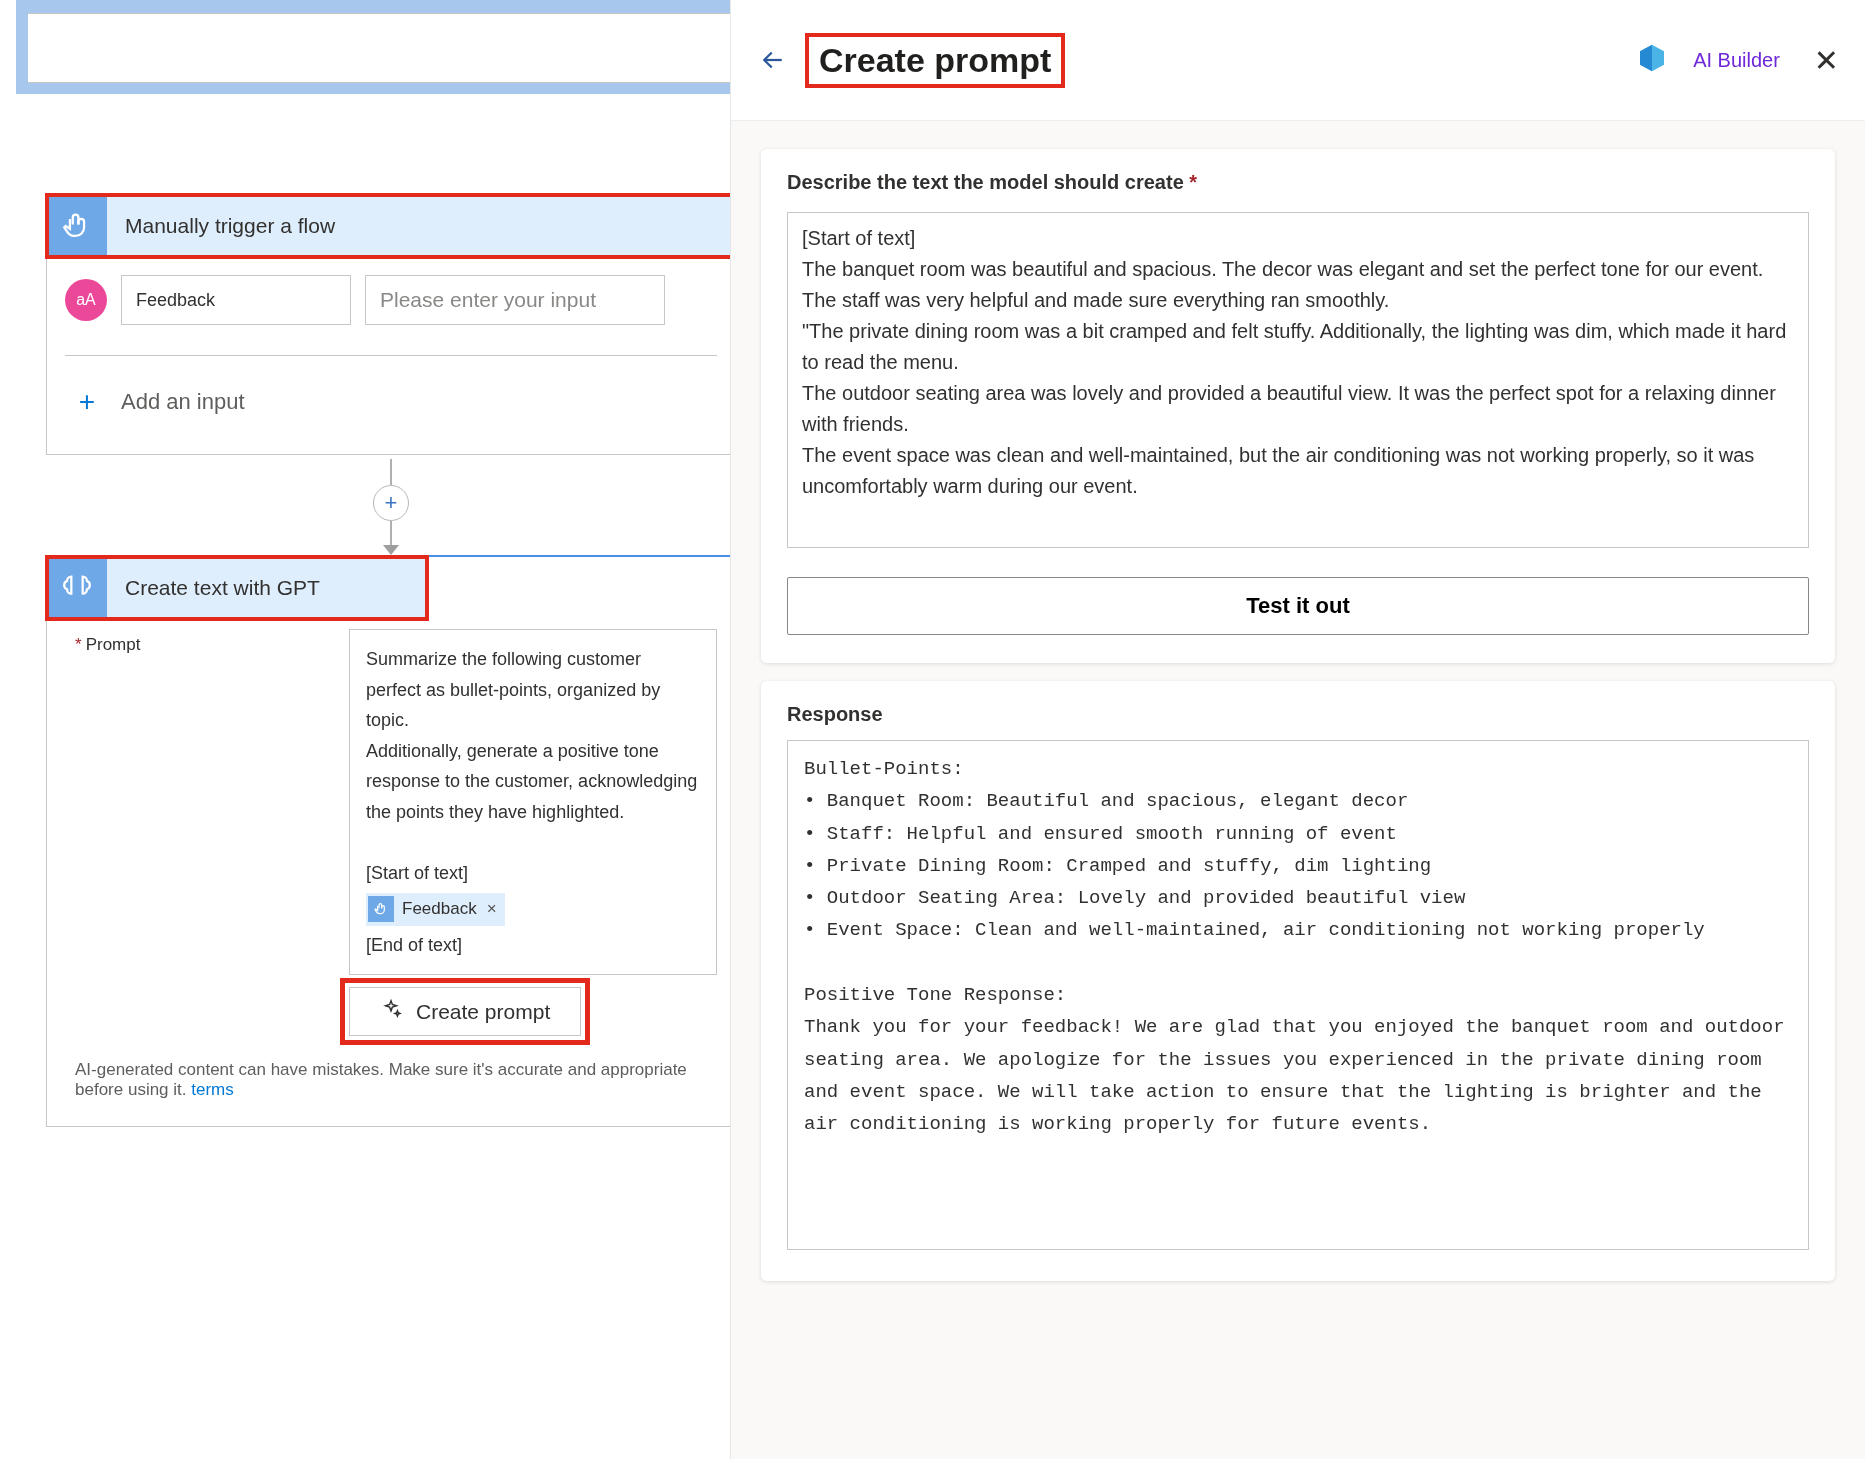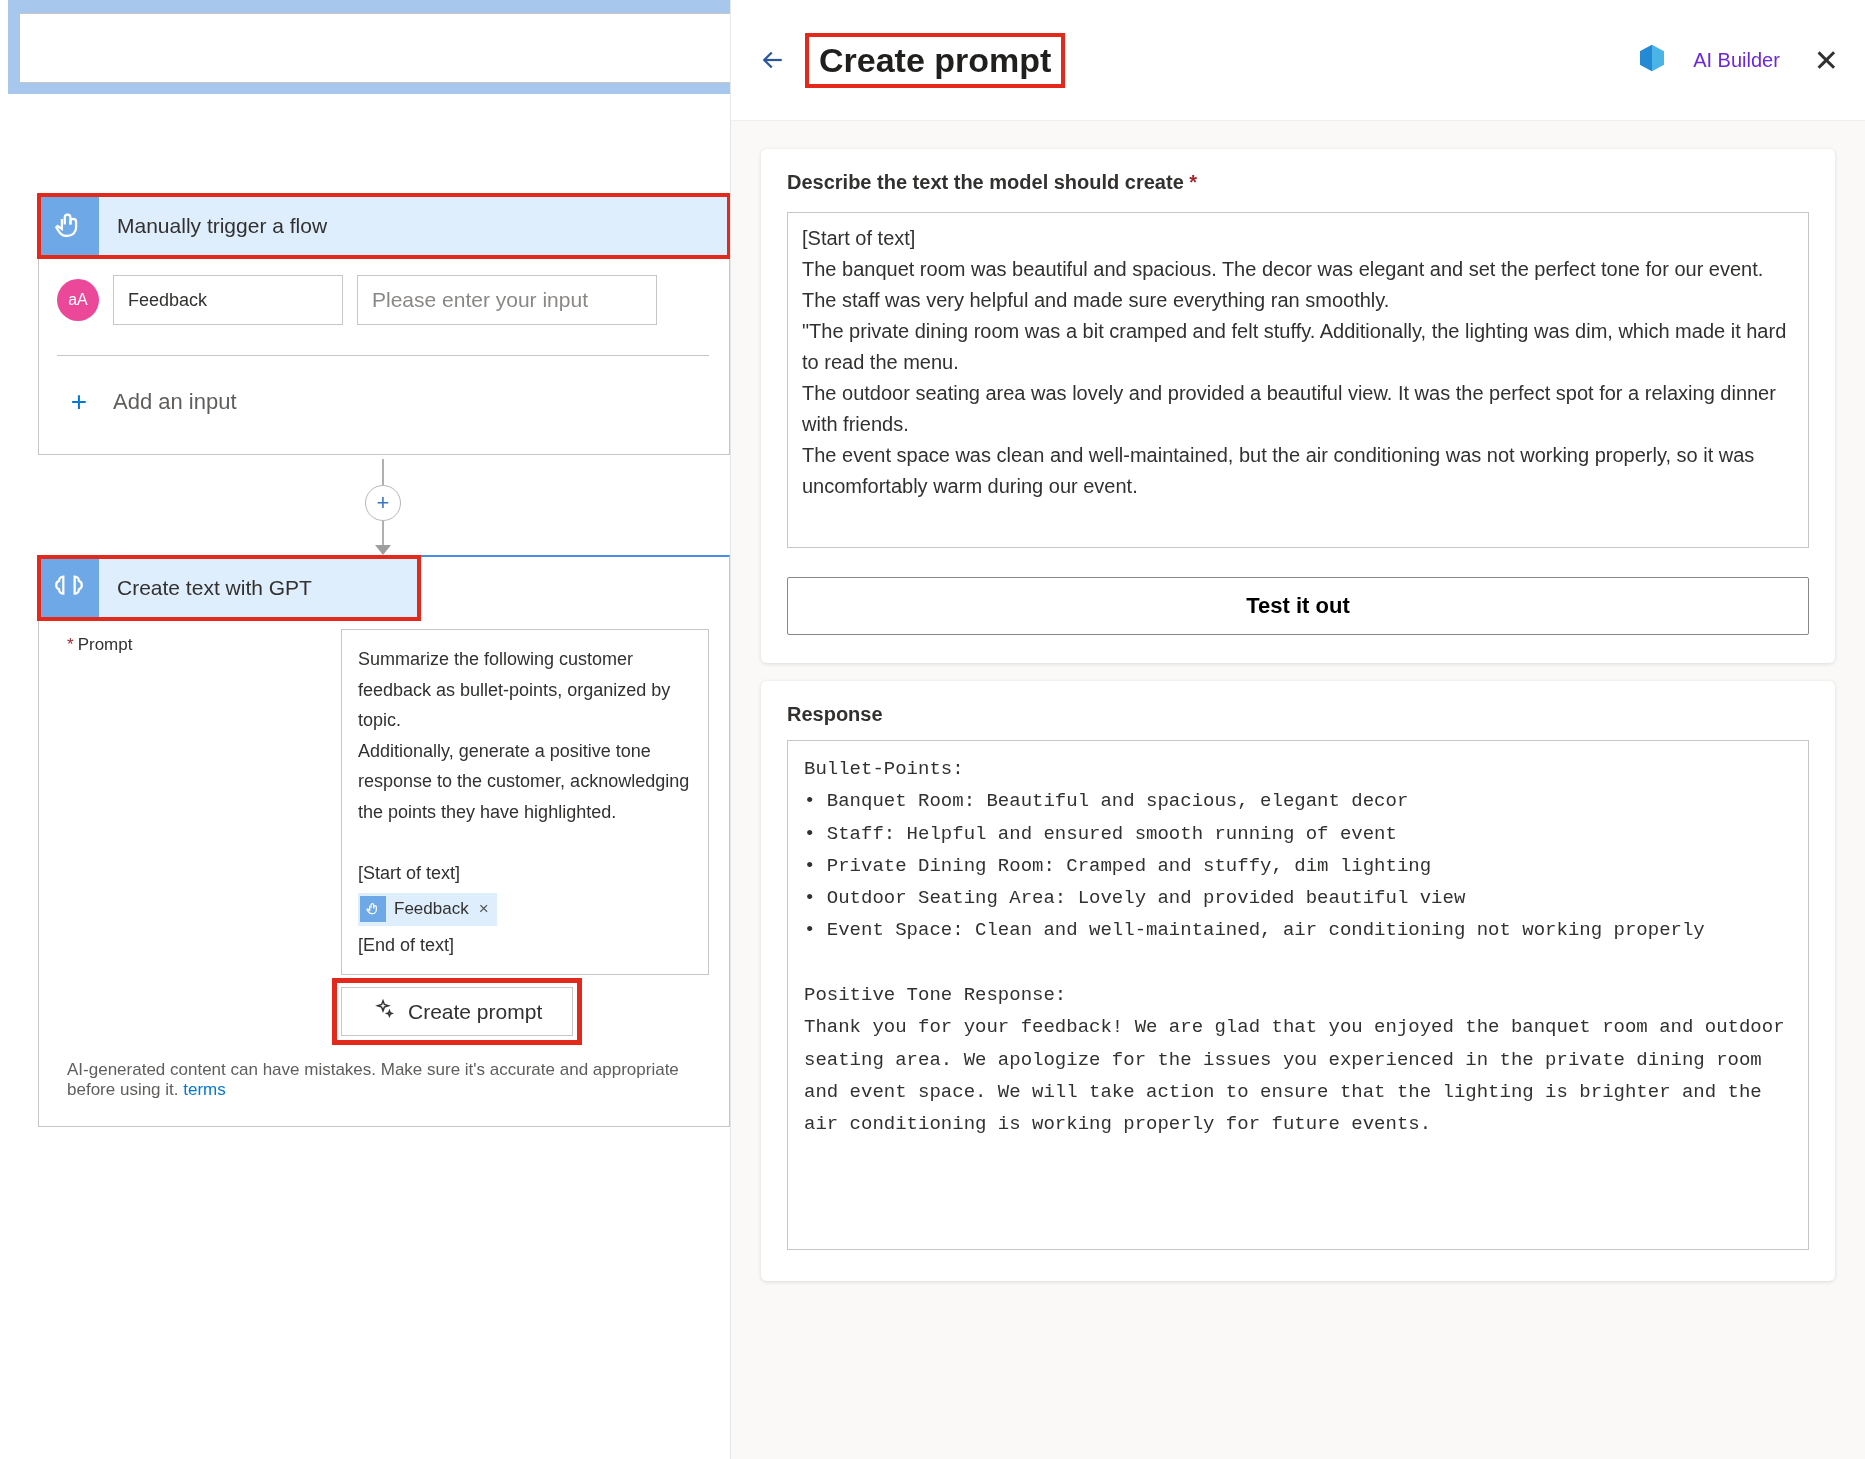--- a/index.html
+++ b/index.html
@@ -25,21 +25,21 @@
     overflow: hidden;
   }
   body {
     position: relative;
     height: 1459px;
   }
 
   
   .left-col {
     position: absolute;
-    left: 8px;
+    left: 16px;
     top: 0;
     width: 730px;
     height: 100%;
   }
   .top-blue-bar {
     height: 94px;
     background: #a8c7ed;
     display: flex;
     align-items: center;
     padding-left: 12px;
@@ -251,21 +251,21 @@
         <div class="hdr-title">Create text with GPT</div>
       </div>
 
       <div class="action-body">
         <div class="prompt-field-row">
           <div class="prompt-label">
             <span class="star">*</span><span>Prompt</span>
           </div>
         </div>
         <div class="prompt-box">
-          <div>Summarize the following customer feedback as bullet-points, organized by topic.</div>
+          <div>Summarize the following customer perfect as bullet-points, organized by topic.</div>
           <div>Additionally, generate a positive tone response to the customer, acknowledging the points they have highlighted.</div>
           <br>
           <div>[Start of text]</div>
           <span class="chip">
             <span class="chip-icon">
               <svg viewBox="0 0 24 24" width="16" height="16" fill="none" stroke="white" stroke-width="1.8">
                   <path d="M9 11V6a2 2 0 1 1 4 0v5"></path>
                   <path d="M13 11V9a2 2 0 1 1 4 0v4a6 6 0 0 1-6 6h-1a6 6 0 0 1-5-3l-2-3 1-1 3 2V7"></path>
                 </svg>
             </span>

